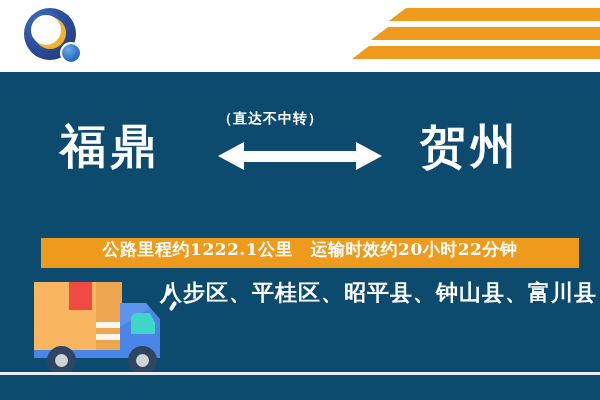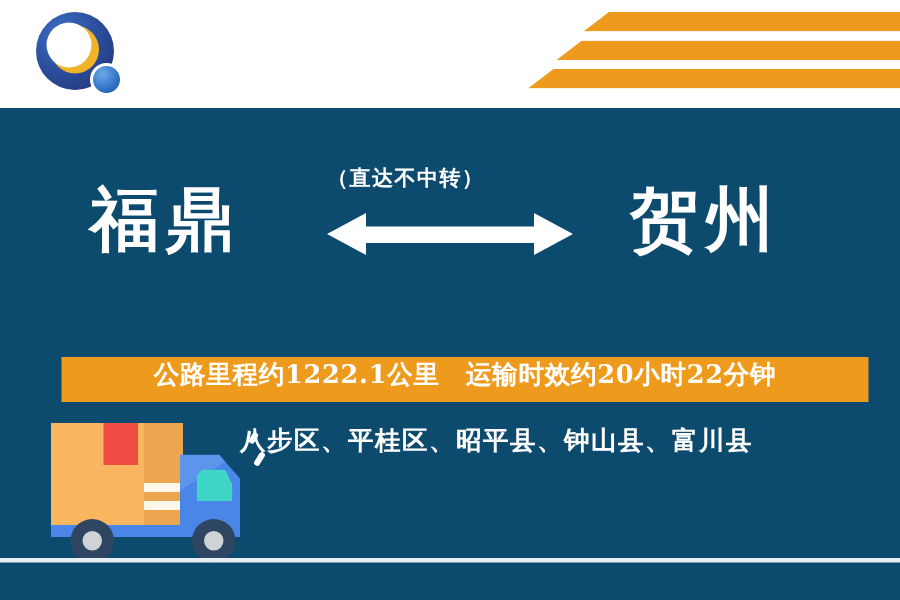--- a/index.html
+++ b/index.html
@@ -90,21 +90,21 @@
     font-weight:bold;font-size:17px;color:#ffffff;white-space:nowrap;letter-spacing:.5px;
   }
 
   
   .regions{
     position:absolute;left:160px;top:206px;width:400px;height:30px;
     display:flex;align-items:center;
   }
   .regions-text{
     font-family:"DejaVu Serif","Liberation Serif",serif;
-    font-weight:bold;font-size:17px;color:#ffffff;white-space:nowrap;letter-spacing:1px;
+    font-weight:bold;font-size:22px;color:#ffffff;white-space:nowrap;letter-spacing:1px;
   }
 
   
   .truck{position:absolute;left:28px;top:206px;width:145px;height:94px;}
   .tk-box{position:absolute;left:6px;top:4px;width:88px;height:68px;background:#f9b55f;}
   .tk-box-shade{position:absolute;left:68px;top:4px;width:26px;height:68px;background:#eda54f;}
   .tk-label{position:absolute;left:41px;top:4px;width:23px;height:28px;background:#f04b42;}
   .tk-line1{position:absolute;left:68px;top:44px;width:32px;height:6px;background:#fdf6ea;}
   .tk-line2{position:absolute;left:68px;top:56px;width:32px;height:6px;background:#fdf6ea;}
   .tk-cab{position:absolute;left:92px;top:25px;width:40px;height:47px;background:#4a86e8;

